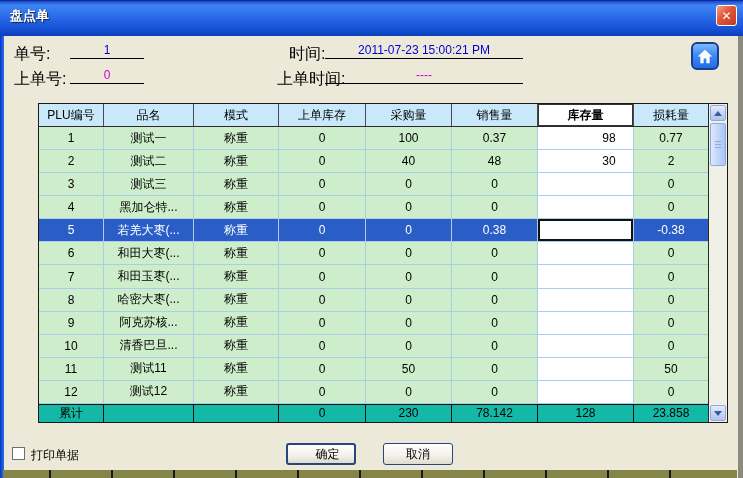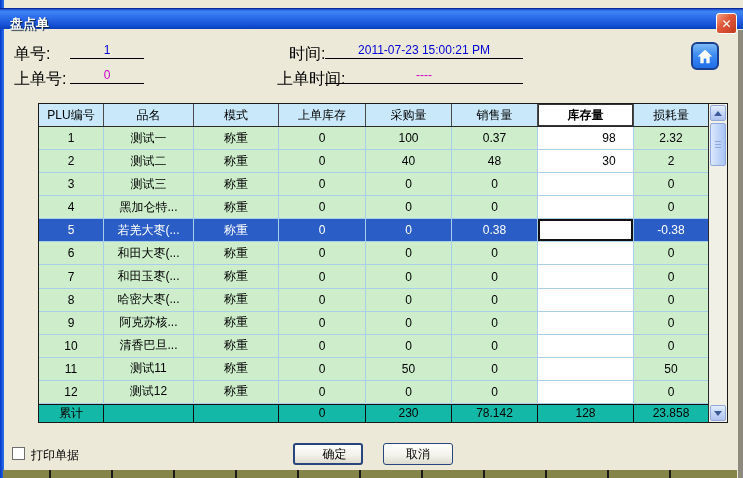--- a/index.html
+++ b/index.html
@@ -8,21 +8,21 @@
 
   
   #left-edge{position:absolute;left:0;top:0;width:4px;height:478px;
     background:linear-gradient(to right,#0239C8,#2E72E8);}
   #right-edge{position:absolute;left:738px;top:30px;width:5px;height:448px;background:#8C8A7C;}
   #bottom-strip{position:absolute;left:3px;top:470px;width:734px;height:8px;background:#85854A;
     background-image:repeating-linear-gradient(90deg,transparent 0 60px,#1a1a1a 60px 62px);
     background-position:-14px 0;}
 
   
-  #titlebar{position:absolute;left:0;top:8px;width:743px;height:21px;
+  #titlebar{position:absolute;left:0;top:0;width:743px;height:36px;
     background:linear-gradient(180deg,#1c48c8 0%,#3d85f5 12%,#2b6ae8 45%,#1450d4 82%,#0c3fb8 100%);
     border-top:1px solid #0a2a9a;box-sizing:border-box;}
   #title{position:absolute;left:10px;top:6px;color:#fff;font-weight:bold;font-size:13px;
     text-shadow:1px 1px 1px #123;}
   #close{position:absolute;right:6px;top:4px;width:21px;height:21px;border-radius:3px;
     border:1px solid #fff;box-sizing:border-box;cursor:pointer;
     background:linear-gradient(135deg,#F2A58B 0%,#E25A3C 40%,#C03A1E 100%);
     display:flex;align-items:center;justify-content:center;}
   #close span{color:#fff;font-weight:bold;font-size:12px;line-height:1;}
 
@@ -83,21 +83,21 @@
 
   
   #chk{position:absolute;left:12px;top:447px;width:13px;height:13px;background:#fff;
     border:1px solid #6E6E6E;box-sizing:border-box;cursor:pointer;}
   #chk-label{position:absolute;left:31px;top:447px;font-size:12px;}
   .xp-btn{position:absolute;top:443px;width:70px;height:22px;border-radius:3px;
     border:1px solid #28457E;box-sizing:border-box;font-size:12px;cursor:pointer;
     background:linear-gradient(180deg,#FFFFFF 0%,#F2F1E9 60%,#DEDCCF 100%);
     display:flex;align-items:center;justify-content:center;
     font-family:"Liberation Sans","DejaVu Sans",sans-serif;}
-  #btn-ok{left:293px;border-width:2px;padding-left:19px;}
+  #btn-ok{left:286px;border-width:2px;padding-left:19px;}
   #btn-cancel{left:383px;}
 </style>
 </head>
 <body>
 
 <div id="win">
   <div id="left-edge"></div>
   <div id="right-edge"></div>
   <div id="bottom-strip"></div>
 
@@ -138,21 +138,21 @@
           <div class="gcell c7">损耗量</div>
         </div>
         <div class="grow body">
           <div class="gcell c0">1</div>
           <div class="gcell c1">测试一</div>
           <div class="gcell c2">称重</div>
           <div class="gcell c3">0</div>
           <div class="gcell c4">100</div>
           <div class="gcell c5">0.37</div>
           <div class="gcell c6 stock">98</div>
-          <div class="gcell c7">2.32</div>
+          <div class="gcell c7">0.77</div>
         </div>
         <div class="grow body">
           <div class="gcell c0">2</div>
           <div class="gcell c1">测试二</div>
           <div class="gcell c2">称重</div>
           <div class="gcell c3">0</div>
           <div class="gcell c4">40</div>
           <div class="gcell c5">48</div>
           <div class="gcell c6 stock">30</div>
           <div class="gcell c7">2</div>

